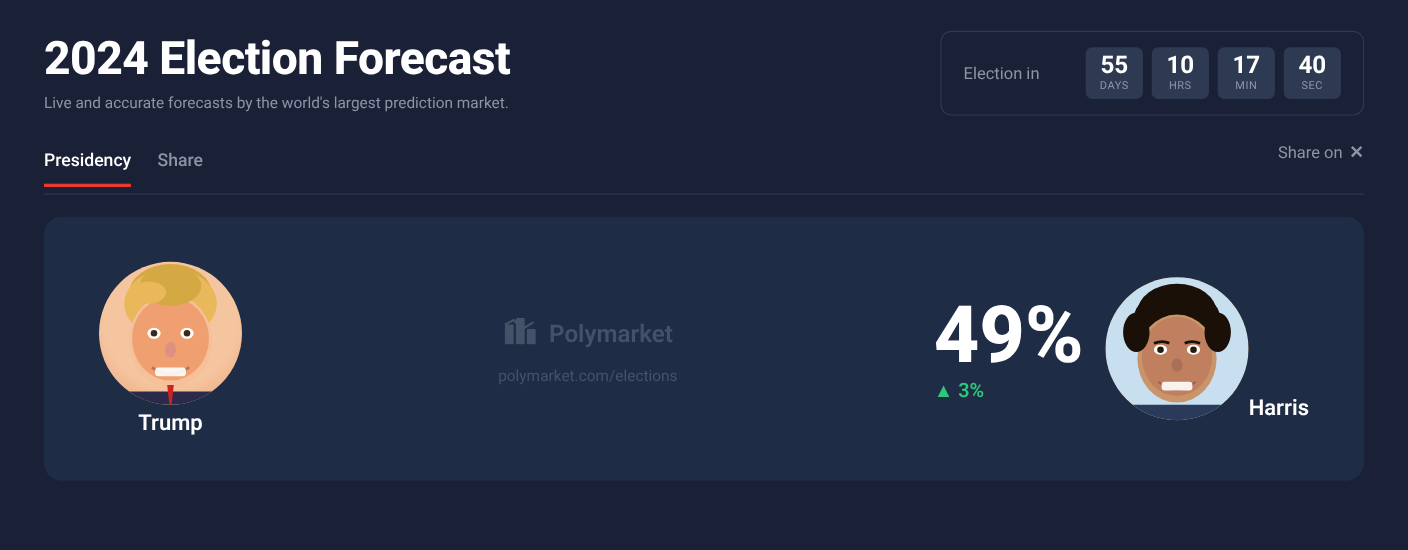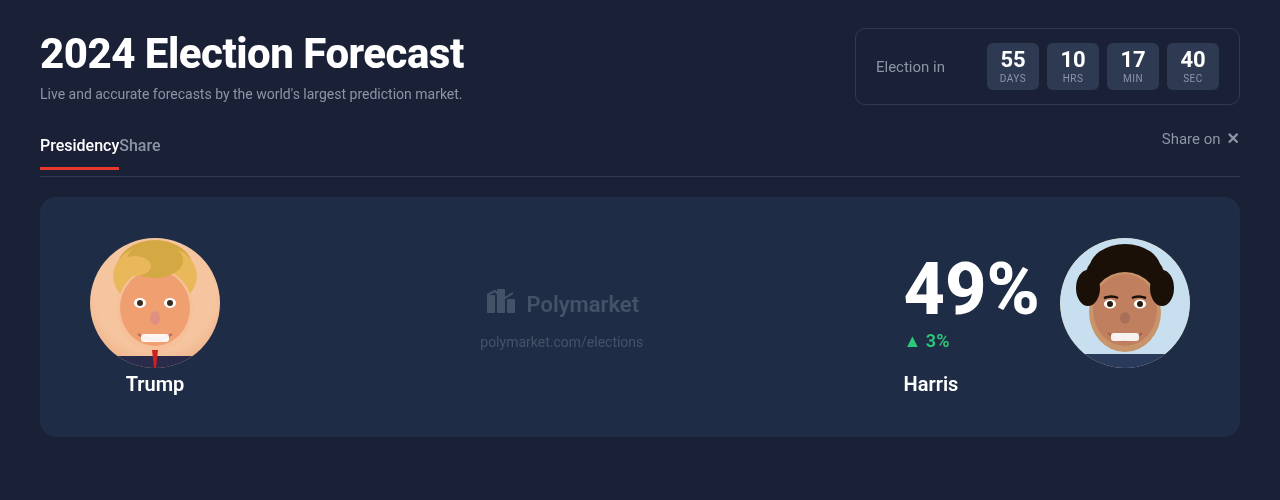--- a/index.html
+++ b/index.html
@@ -94,20 +94,21 @@
       align-items: center;
       justify-content: space-between;
       margin-top: 24px;
       margin-bottom: 20px;
       border-bottom: 1px solid #2e3a52;
       padding-bottom: 0;
     }
 
     .tabs {
       display: flex;
+      gap: 24px;
     }
 
     .tab {
       font-size: 16px;
       font-weight: 500;
       color: #8b95a8;
       padding-bottom: 12px;
       cursor: pointer;
       border-bottom: 3px solid transparent;
       margin-bottom: -1px;
@@ -236,22 +237,22 @@
     }
 
     .trump-row {
       display: flex;
       align-items: center;
       gap: 20px;
     }
 
     .harris-side {
       display: flex;
-      flex-direction: column;
-      align-items: flex-start;
+      flex-direction: row;
+      align-items: flex-end;
     }
 
     .harris-row {
       display: flex;
       align-items: center;
       gap: 20px;
     }
   </style>
 </head>
 <body>

